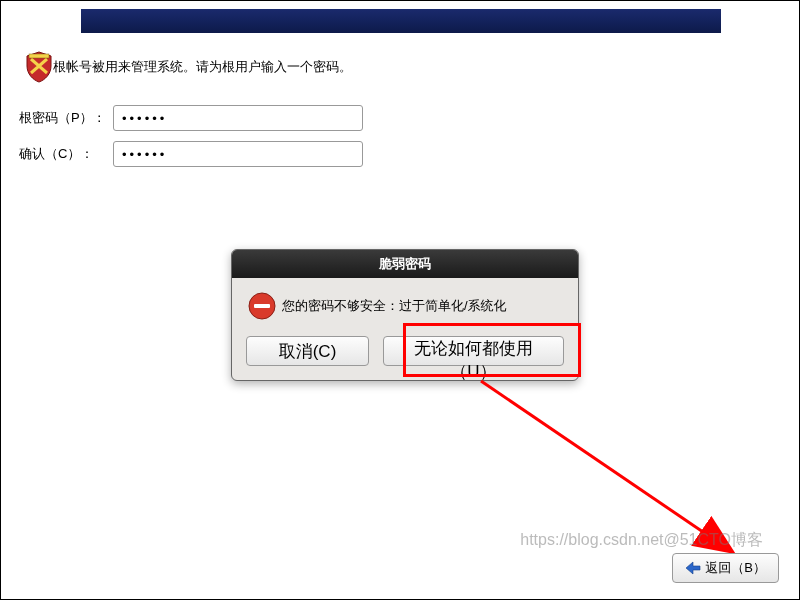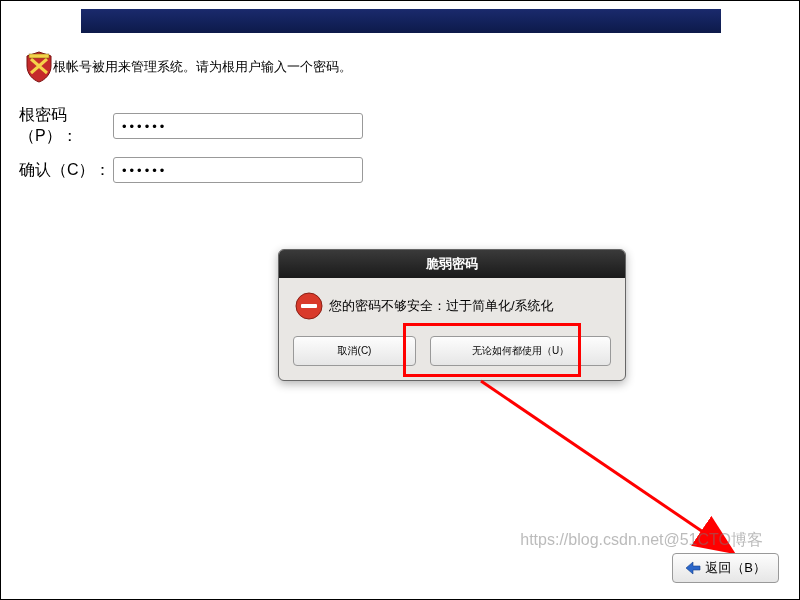--- a/index.html
+++ b/index.html
@@ -32,41 +32,40 @@
       top: 104px; left: 18px;
     }
     .form-row {
       display: flex;
       align-items: center;
       margin-bottom: 10px;
     }
     .form-label {
       width: 94px;
       text-align: left;
-      font-size: 16px;
+      font-size: 13px;
     }
     .text-input {
       width: 250px; height: 26px;
       border: 1px solid #999;
       border-radius: 3px;
       padding: 0 8px;
       font-size: 13px;
       letter-spacing: 3px;
       background: #fff;
     }
     .dialog {
       position: absolute;
       top: 248px; left: 230px;
       width: 348px;
       border: 1px solid #666;
       border-radius: 6px;
       background: #e9e7e4;
       box-shadow: 0 3px 10px rgba(0,0,0,0.3);
       overflow: hidden;
-      margin-left: 47px;
     }
     .dialog-title {
       background: linear-gradient(180deg, #3a3a3a 0%, #1a1a1a 100%);
       color: #fff;
       text-align: center;
       font-size: 13px;
       font-weight: bold;
       padding: 5px 0;
     }
     .dialog-body {
@@ -84,21 +83,21 @@
       padding: 6px 14px 14px 14px;
       display: flex;
       gap: 14px;
       justify-content: center;
     }
     .dlg-btn {
       height: 30px;
       border: 1px solid #999;
       border-radius: 4px;
       background: linear-gradient(180deg, #fdfdfd 0%, #e6e6e6 100%);
-      font-size: 10px;
+      font-size: 17px;
       cursor: pointer;
       padding: 0 10px;
     }
     .dlg-btn.cancel { width: 130px; }
     .dlg-btn.use { width: 192px; }
     .highlight-box {
       position: absolute;
       border: 3px solid #ff0000;
       pointer-events: none;
     }

